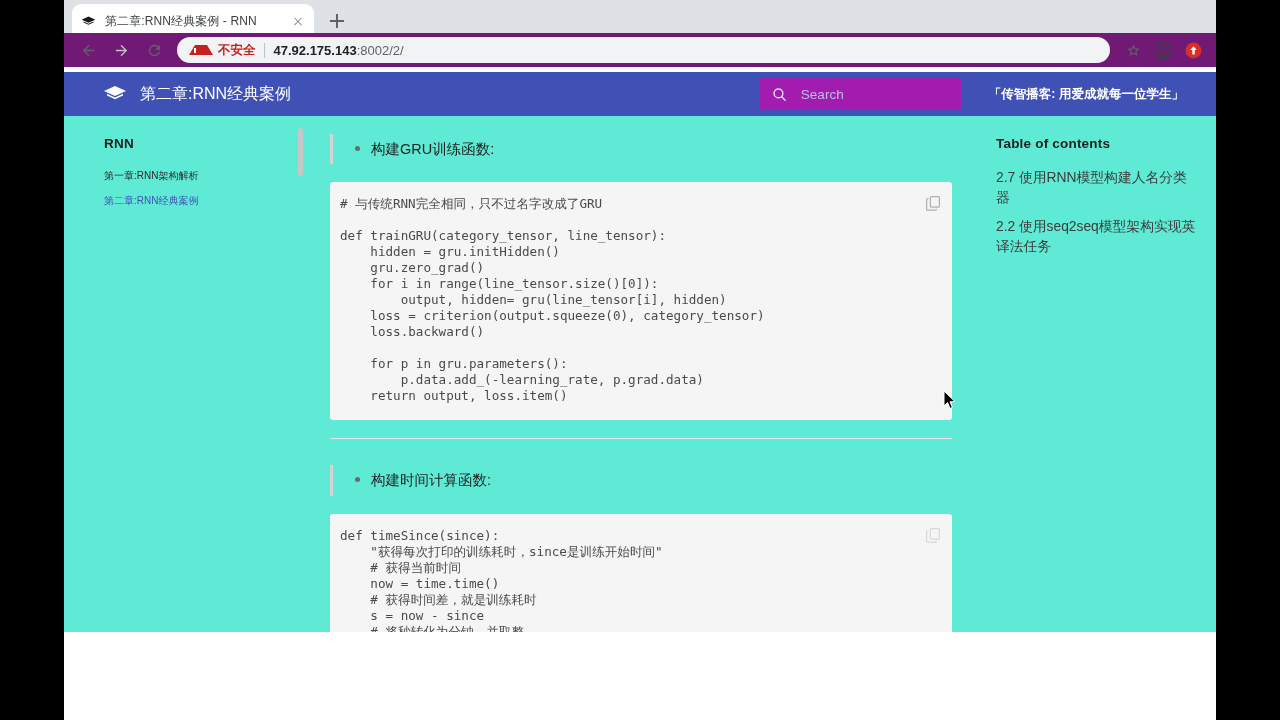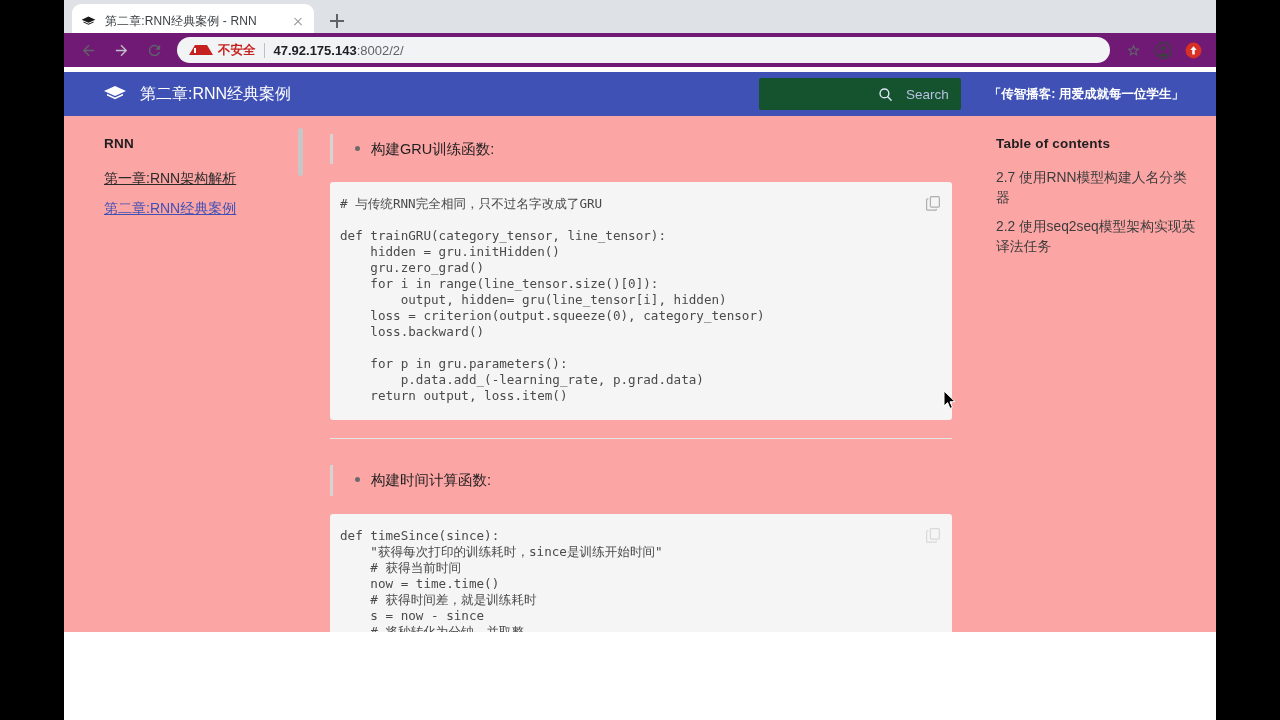--- a/index.html
+++ b/index.html
@@ -182,29 +182,28 @@
   .brand-title {
     font-size: 16px;
     color: #ffffff;
     font-weight: 400;
     white-space: nowrap;
     flex: 0 0 auto;
   }
   .search-box {
     width: 202px;
     height: 32px;
-    background: #14532d;
+    background: #a21caf;
     border-radius: 2px;
     margin-left: auto;
     display: flex;
     align-items: center;
     padding: 0 12px;
     box-sizing: border-box;
     flex: 0 0 202px;
-    justify-content: flex-end;
   }
   .search-icon-wrap {
     width: 18px; height: 18px;
     flex: 0 0 18px;
     margin-right: 12px;
     display: flex; align-items: center; justify-content: center;
   }
   .search-ph {
     font-size: 13.5px;
     color: #b9c0e6;
@@ -216,45 +215,44 @@
     font-size: 12.5px;
     color: #ffffff;
     font-weight: 700;
     white-space: nowrap;
     flex: 0 0 auto;
   }
 
   .content-area {
     position: relative;
     height: 604px;
-    background: #fca5a5;
+    background: #5eead4;
     display: flex;
   }
 
   
   .leftnav {
     width: 248px;
     flex: 0 0 248px;
     padding: 20px 0 0 40px;
     box-sizing: border-box;
     position: relative;
   }
   .nav-section-title {
     font-size: 13.5px;
     font-weight: 700;
     color: #1f1f1f;
     margin-bottom: 12px;
     letter-spacing: .2px;
   }
   .nav-item {
-    font-size: 14px;
+    font-size: 10px;
     color: #2b2b2b;
     padding: 6px 0;
     line-height: 1.3;
-    text-decoration: underline;
   }
   .nav-item.active { color: #3f51b5; }
   .nav-scrollbar {
     position: absolute;
     left: 234px; top: 12px;
     width: 5px; height: 48px;
     background: #c7c7c7;
     border-radius: 3px;
   }
 

